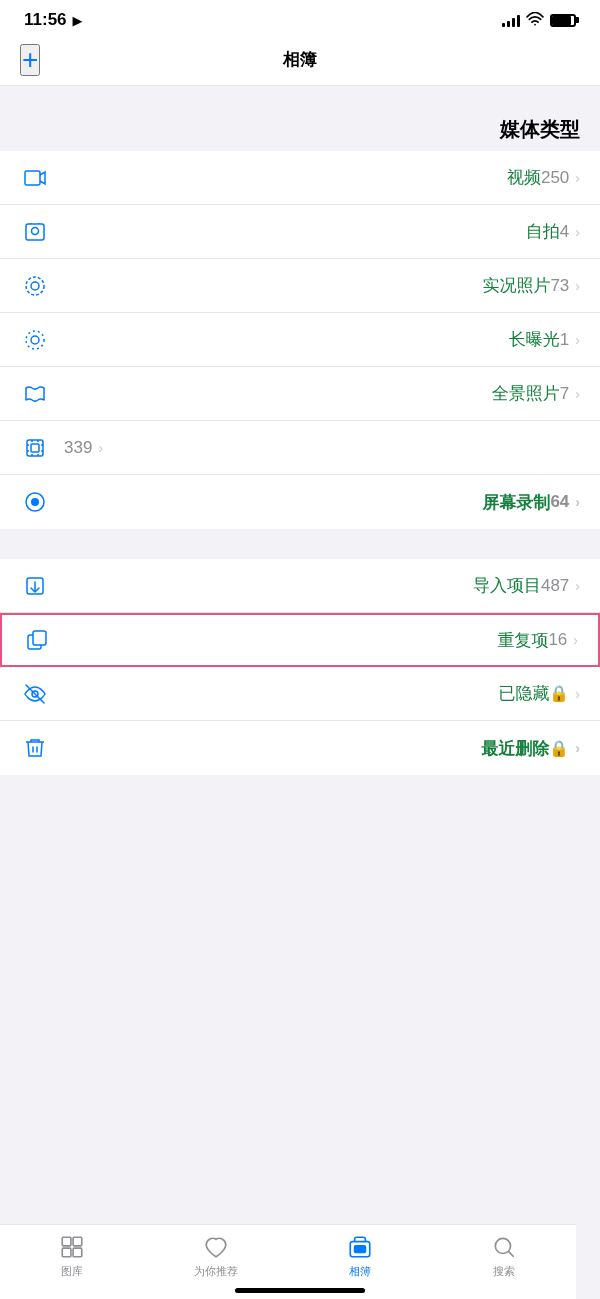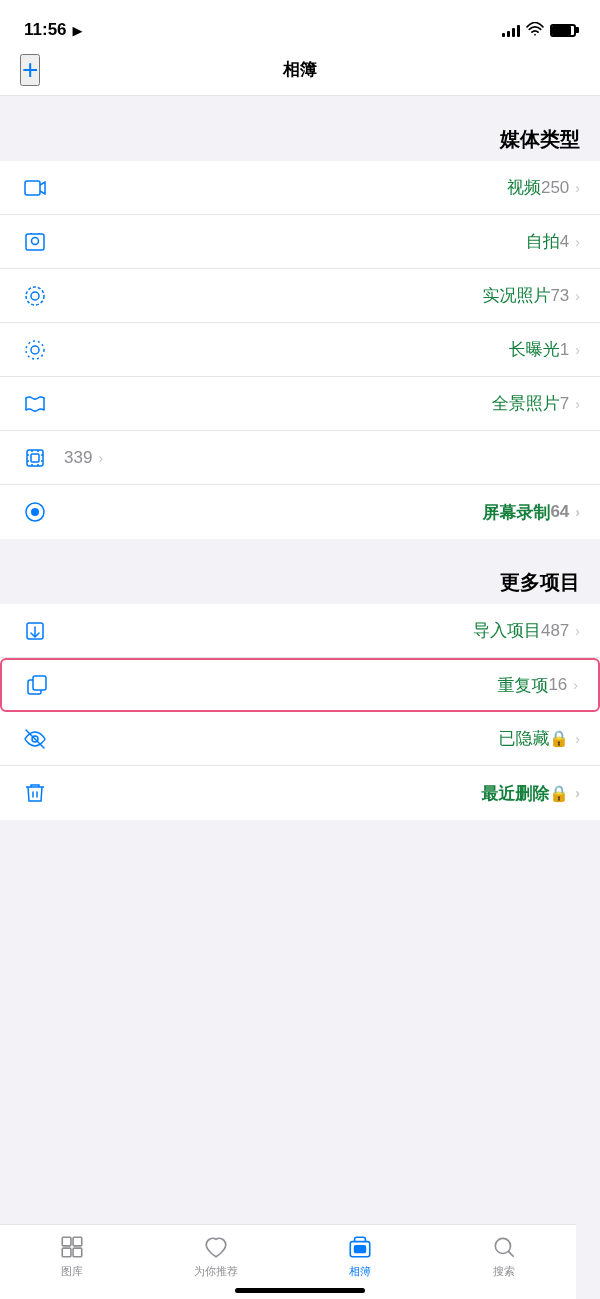--- a/index.html
+++ b/index.html
@@ -10,21 +10,21 @@
       background: #f2f2f7;
       font-family: -apple-system, "PingFang SC", "Helvetica Neue", sans-serif;
       overflow-x: hidden;
     }
 
     
     .status-bar {
       display: flex;
       justify-content: space-between;
       align-items: center;
-      padding: 20px 24px 8px 24px;
+      padding: 10px 24px 8px 24px;
       background: #fff;
     }
     .status-time {
       font-size: 17px;
       font-weight: 600;
       color: #000;
     }
     .status-icons {
       display: flex;
       align-items: center;
@@ -368,38 +368,37 @@
         <div class="item-right">
           <span class="item-count">64</span>
           <span class="item-chevron">›</span>
         </div>
       </div>
 
     </div>
   </div>
 
   <div class="section">
-    <div class="section-header">更多项目</div>
     <div class="section-list">
 
       <div class="list-item">
         <div class="item-icon">
           <svg viewBox="0 0 24 24">
             <rect x="4" y="4" width="16" height="16" rx="2"></rect>
             <path d="M12 8v8M8 14l4 4 4-4" stroke-linecap="round" stroke-linejoin="round"></path>
           </svg>
         </div>
         <span class="item-label">导入项目</span>
         <div class="item-right">
           <span class="item-count">487</span>
           <span class="item-chevron">›</span>
         </div>
       </div>
 
-      <div class="list-item highlighted" style="border:2.5px solid #e75480;border-radius:6px;">
+      <div class="list-item highlighted" style="border:2.5px solid #e75480;border-radius:0;">
         <div class="item-icon">
           <svg viewBox="0 0 24 24">
             <rect x="3" y="7" width="13" height="14" rx="2"></rect>
             <rect x="8" y="3" width="13" height="14" rx="2" fill="white" stroke="#007aff"></rect>
           </svg>
         </div>
         <span class="item-label">重复项</span>
         <div class="item-right">
           <span class="item-count">16</span>
           <span class="item-chevron">›</span>

